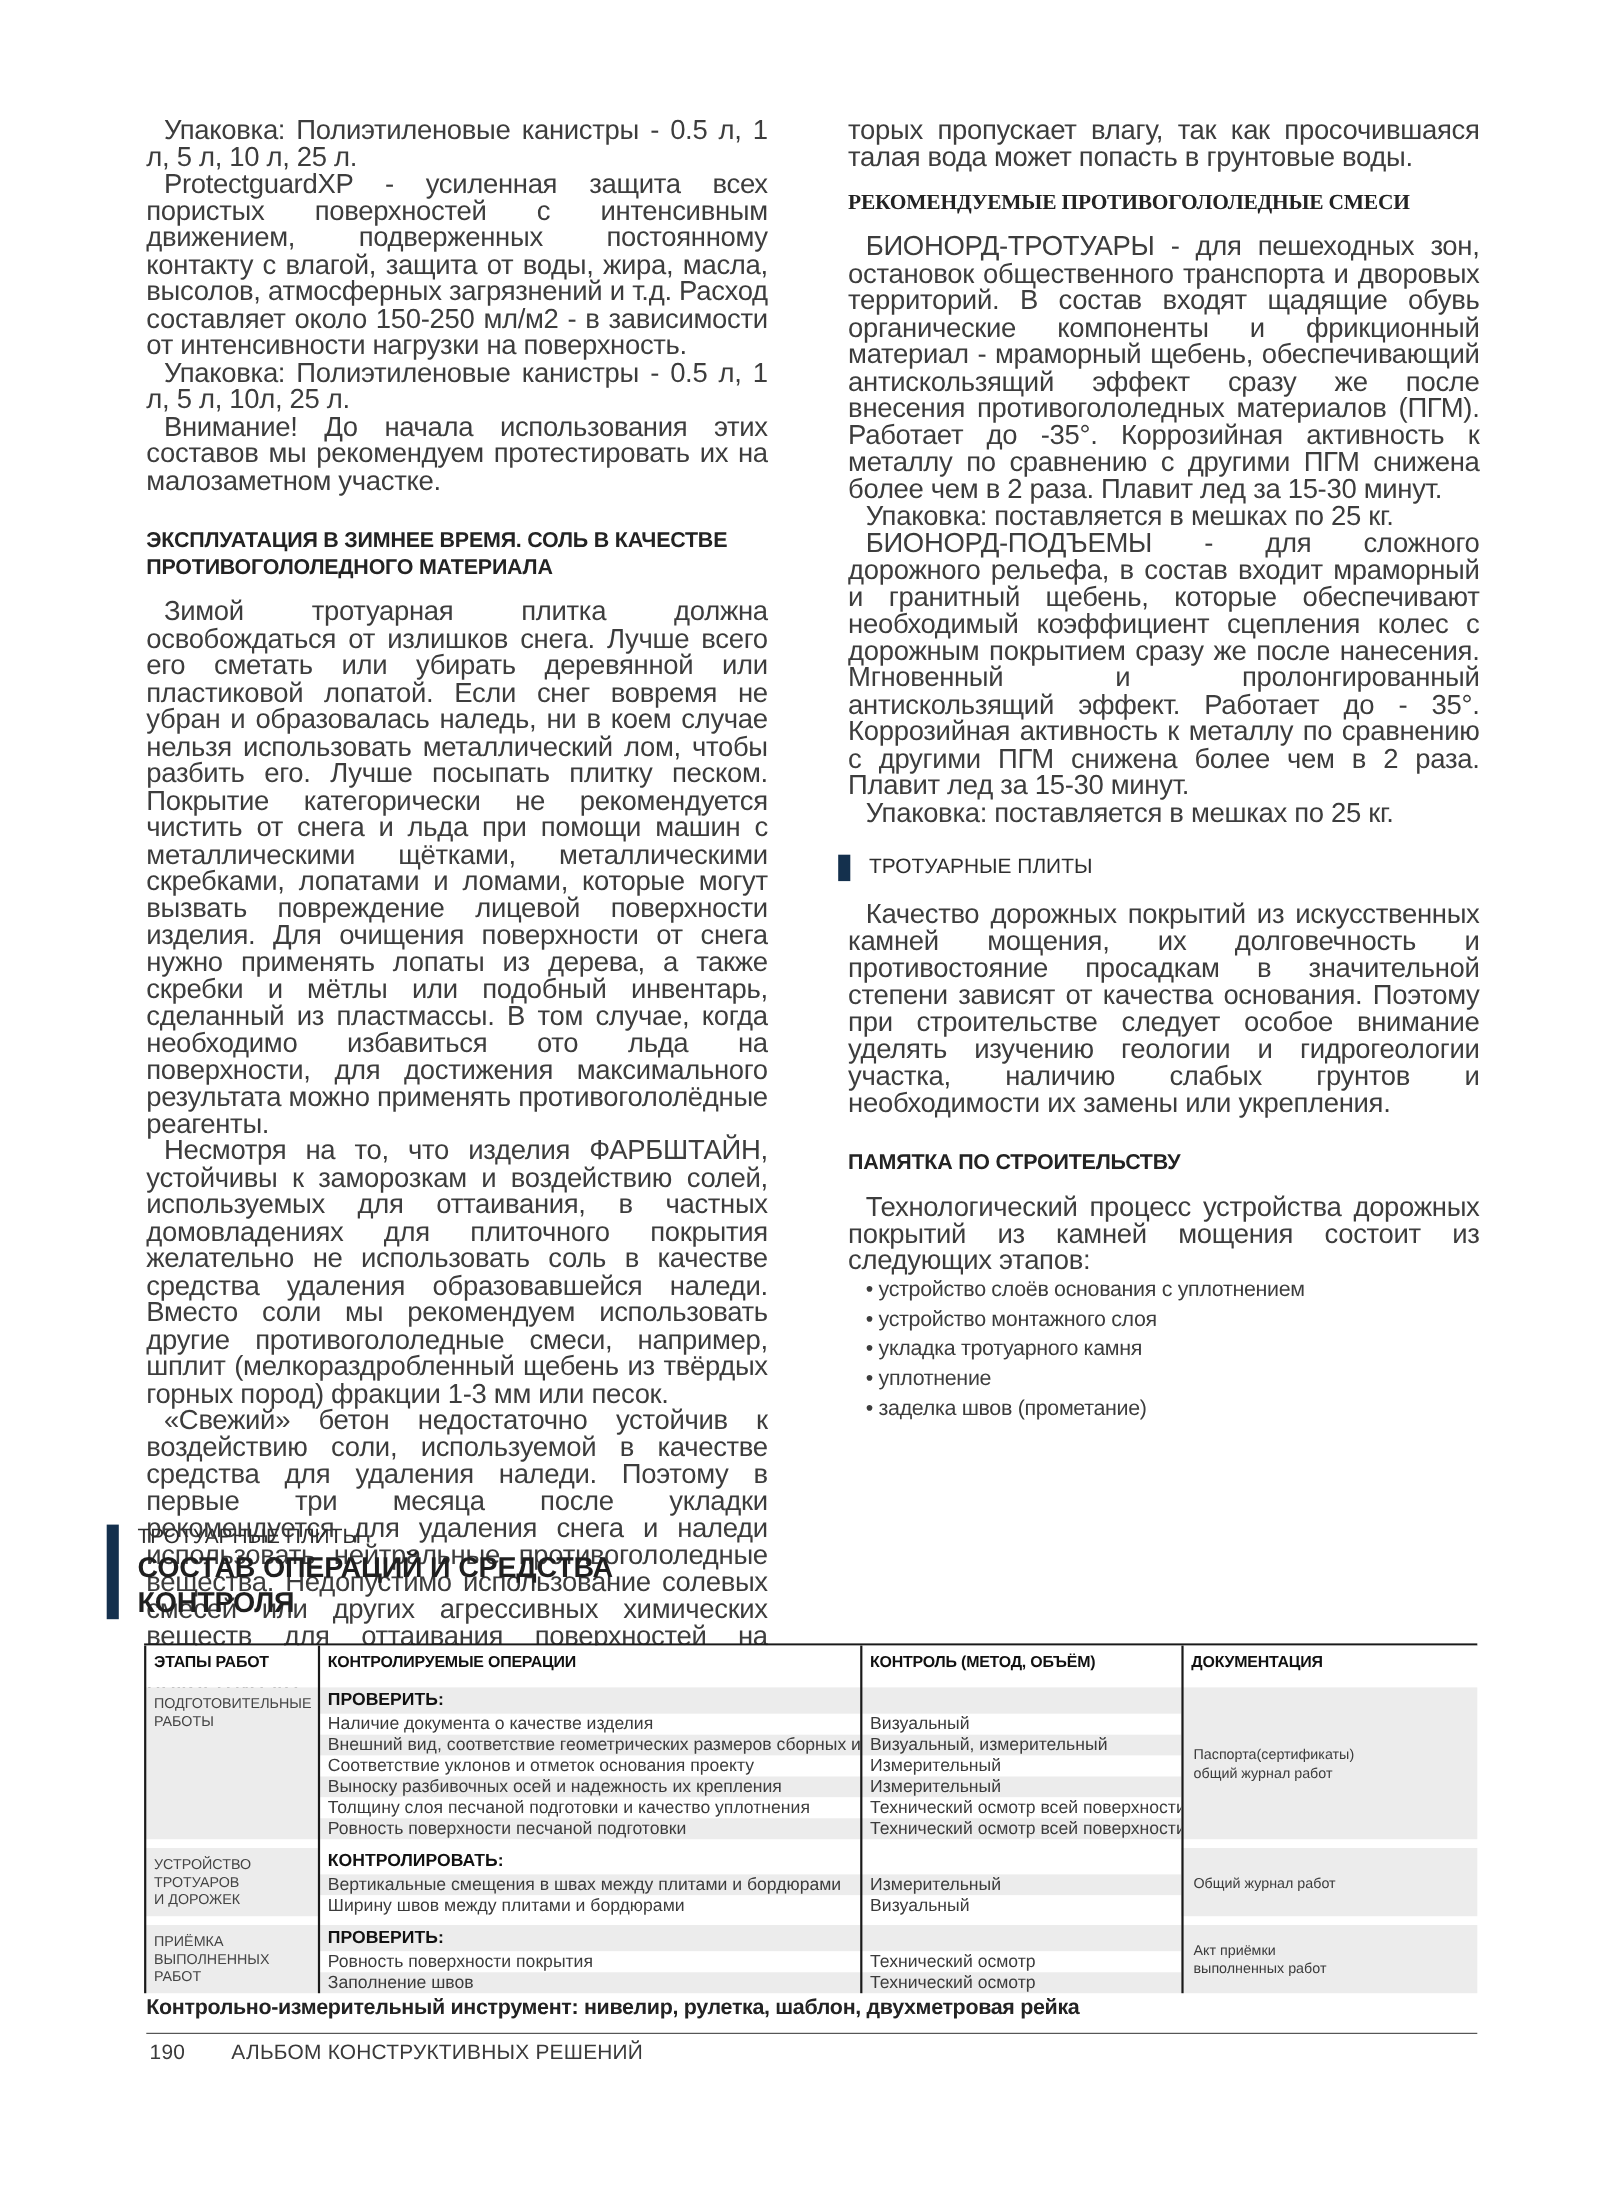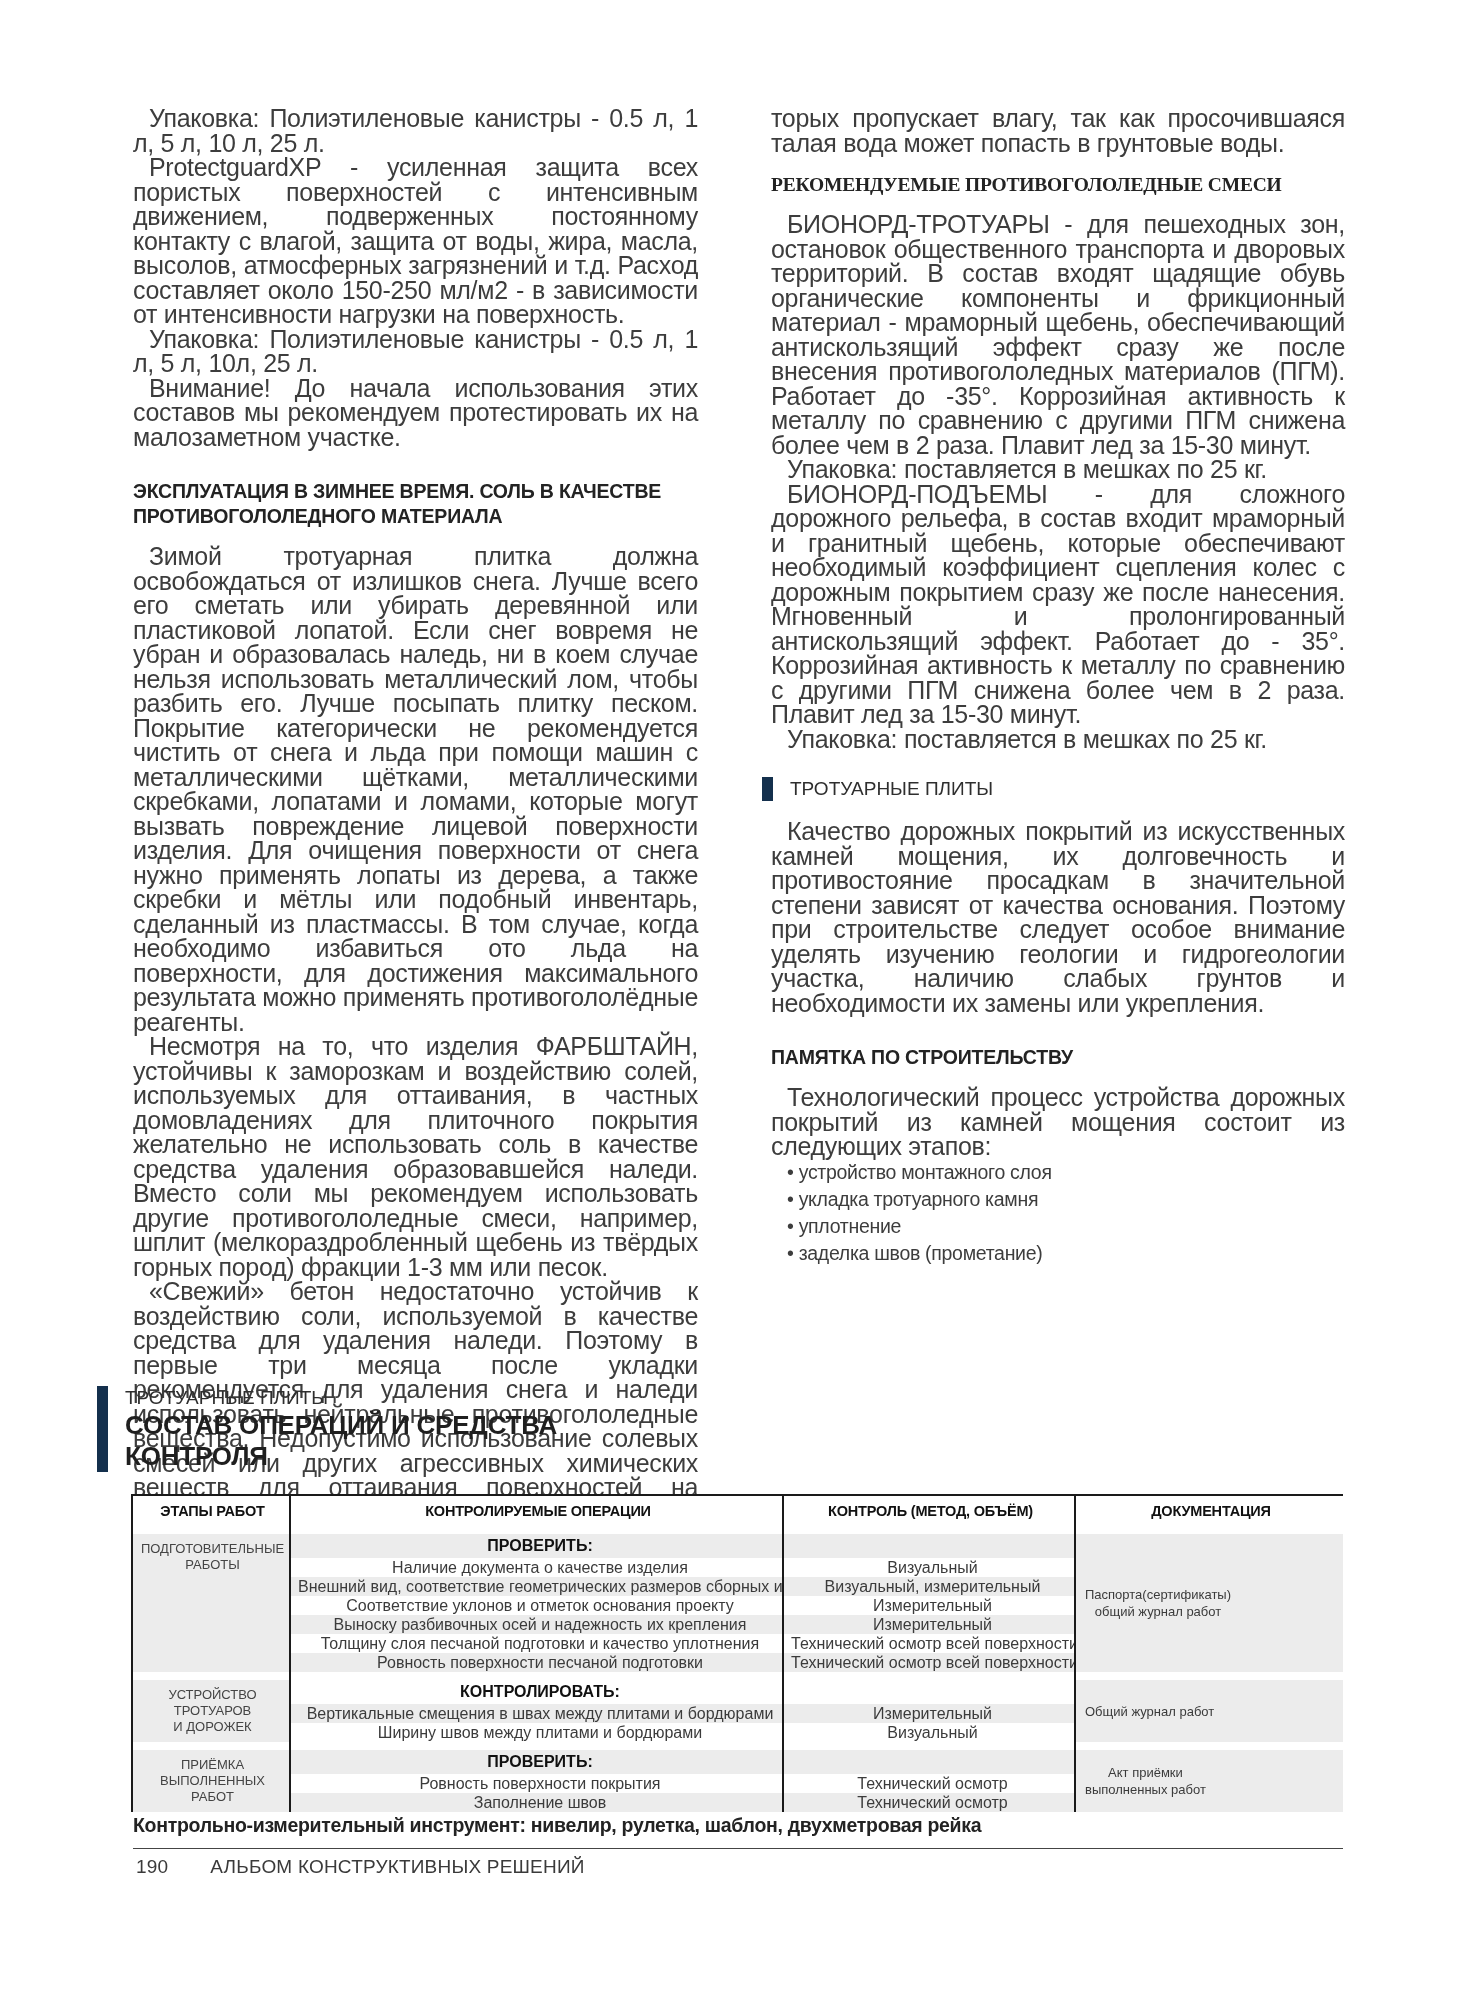--- a/index.html
+++ b/index.html
@@ -20,21 +20,21 @@
   ul.bullets li::before{content:"\2022\00a0";}
   
   .sechead{display:flex;gap:17px;}
   .sechead .bar{width:11px;background:#14304d;flex:0 0 11px;align-self:stretch;}
   .sechead .eyebrow{font-size:19px;line-height:24px;color:#2e2e2e;letter-spacing:0;}
   .sechead .title{font-size:26px;line-height:31px;font-weight:bold;color:#1f1f1f;
                   letter-spacing:-0.2px;max-width:470px;}
   .sechead-right{margin:26px 0 18px -9px;}
   .sechead-bottom{position:absolute;left:97px;top:1386px;width:620px;}
   
-  .tbl{position:absolute;left:131px;top:1494px;width:1212px;border-top:2px solid #1a1a1a;text-align:center;}
+  .tbl{position:absolute;left:131px;top:1494px;width:1212px;border-top:2px solid #1a1a1a;}
   .vline{position:absolute;top:0;bottom:0;width:2px;background:#1a1a1a;z-index:3;}
   .thead{display:grid;grid-template-columns:158px 493px 292px 269px;background:#fff;}
   .thead div{font-size:14.5px;font-weight:bold;color:#111;padding:7px 4px 7px 9px;
              letter-spacing:-0.2px;}
   .tgap{height:8px;background:#fff;}
   .tg{display:grid;grid-template-columns:158px 493px 292px 269px;grid-auto-rows:min-content;}
   .stage{grid-column:1;background:#ececec;padding:7px 4px 0 9px;font-size:13px;
          line-height:16px;color:#444;white-space:pre-line;}
   .op{grid-column:2;padding-left:9px;height:19px;line-height:19px;white-space:nowrap;overflow:hidden;}
   .ctl{grid-column:3;padding-left:9px;height:19px;line-height:19px;white-space:nowrap;overflow:hidden;}
@@ -78,20 +78,21 @@
       <div class="bar"></div>
       <div>
         <div class="eyebrow">ТРОТУАРНЫЕ ПЛИТЫ</div>
       </div>
     </div>
 
     <p class="p">Качество дорожных покрытий из искусственных камней мощения, их долговечность и противостояние просадкам в значительной степени зависят от качества основания. Поэтому при строительстве следует особое внимание уделять изучению геологии и гидрогеологии участка, наличию слабых грунтов и необходимости их замены или укрепления.</p>
     <h3 class="h">ПАМЯТКА ПО СТРОИТЕЛЬСТВУ</h3>
     <p class="p">Технологический процесс устройства дорожных покрытий из камней мощения состоит из следующих этапов:</p>
     <ul class="bullets">
+      <li>устройство слоёв основания с уплотнением</li>
       <li>устройство монтажного слоя</li>
       <li>укладка тротуарного камня</li>
       <li>уплотнение</li>
       <li>заделка швов (прометание)</li>
     </ul>
   </div>
 
   <div class="sechead sechead-bottom">
     <div class="bar"></div>
     <div>

